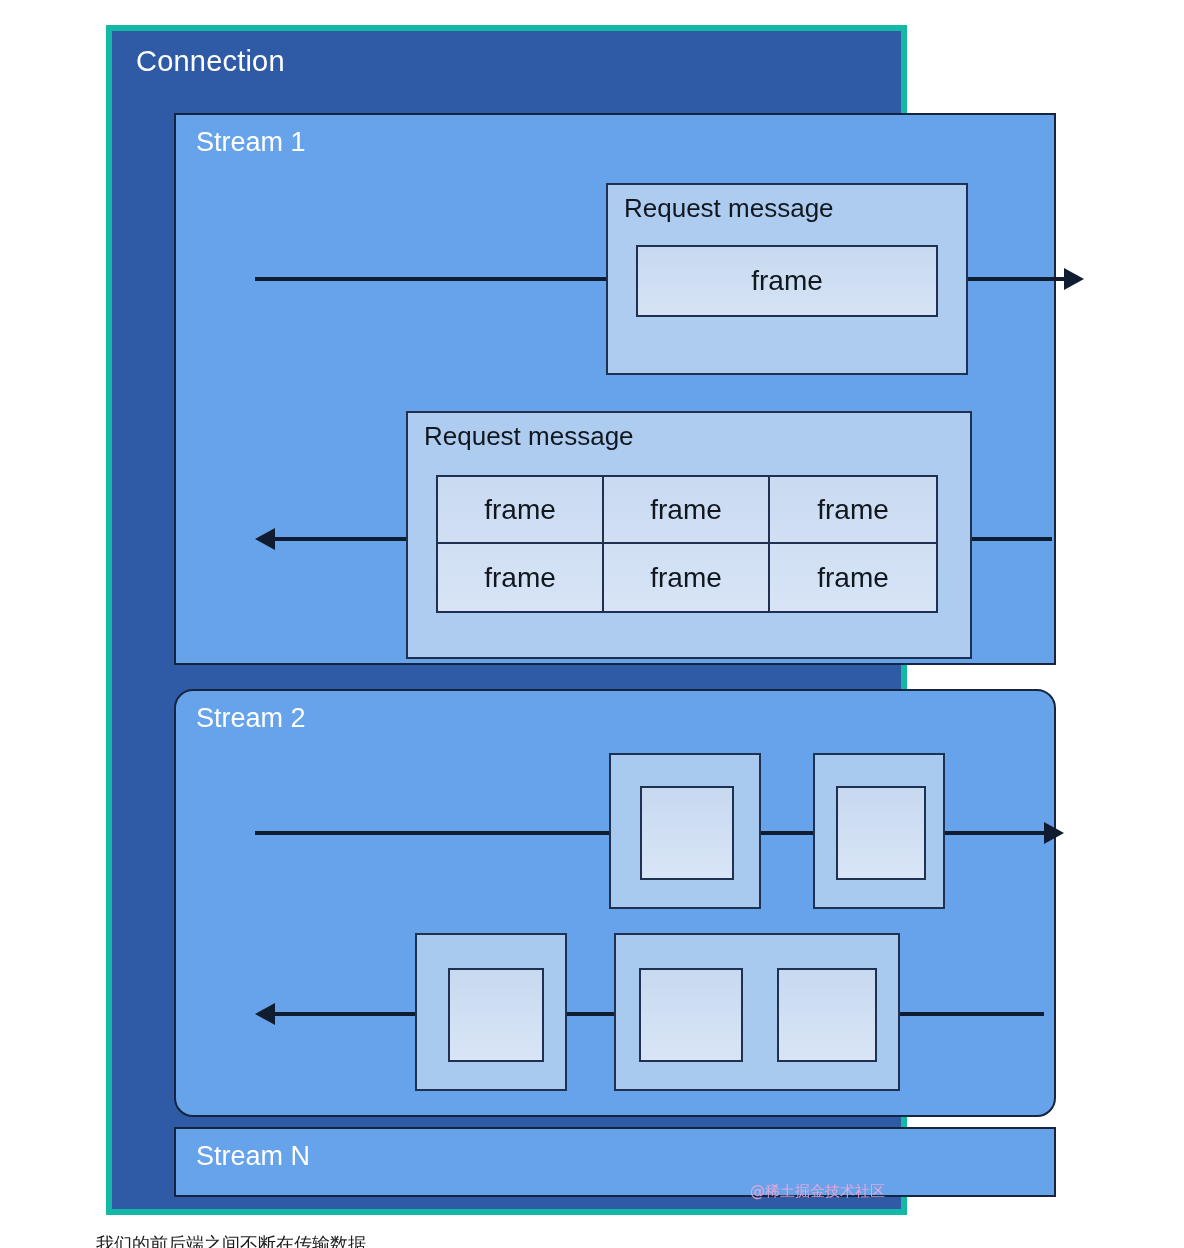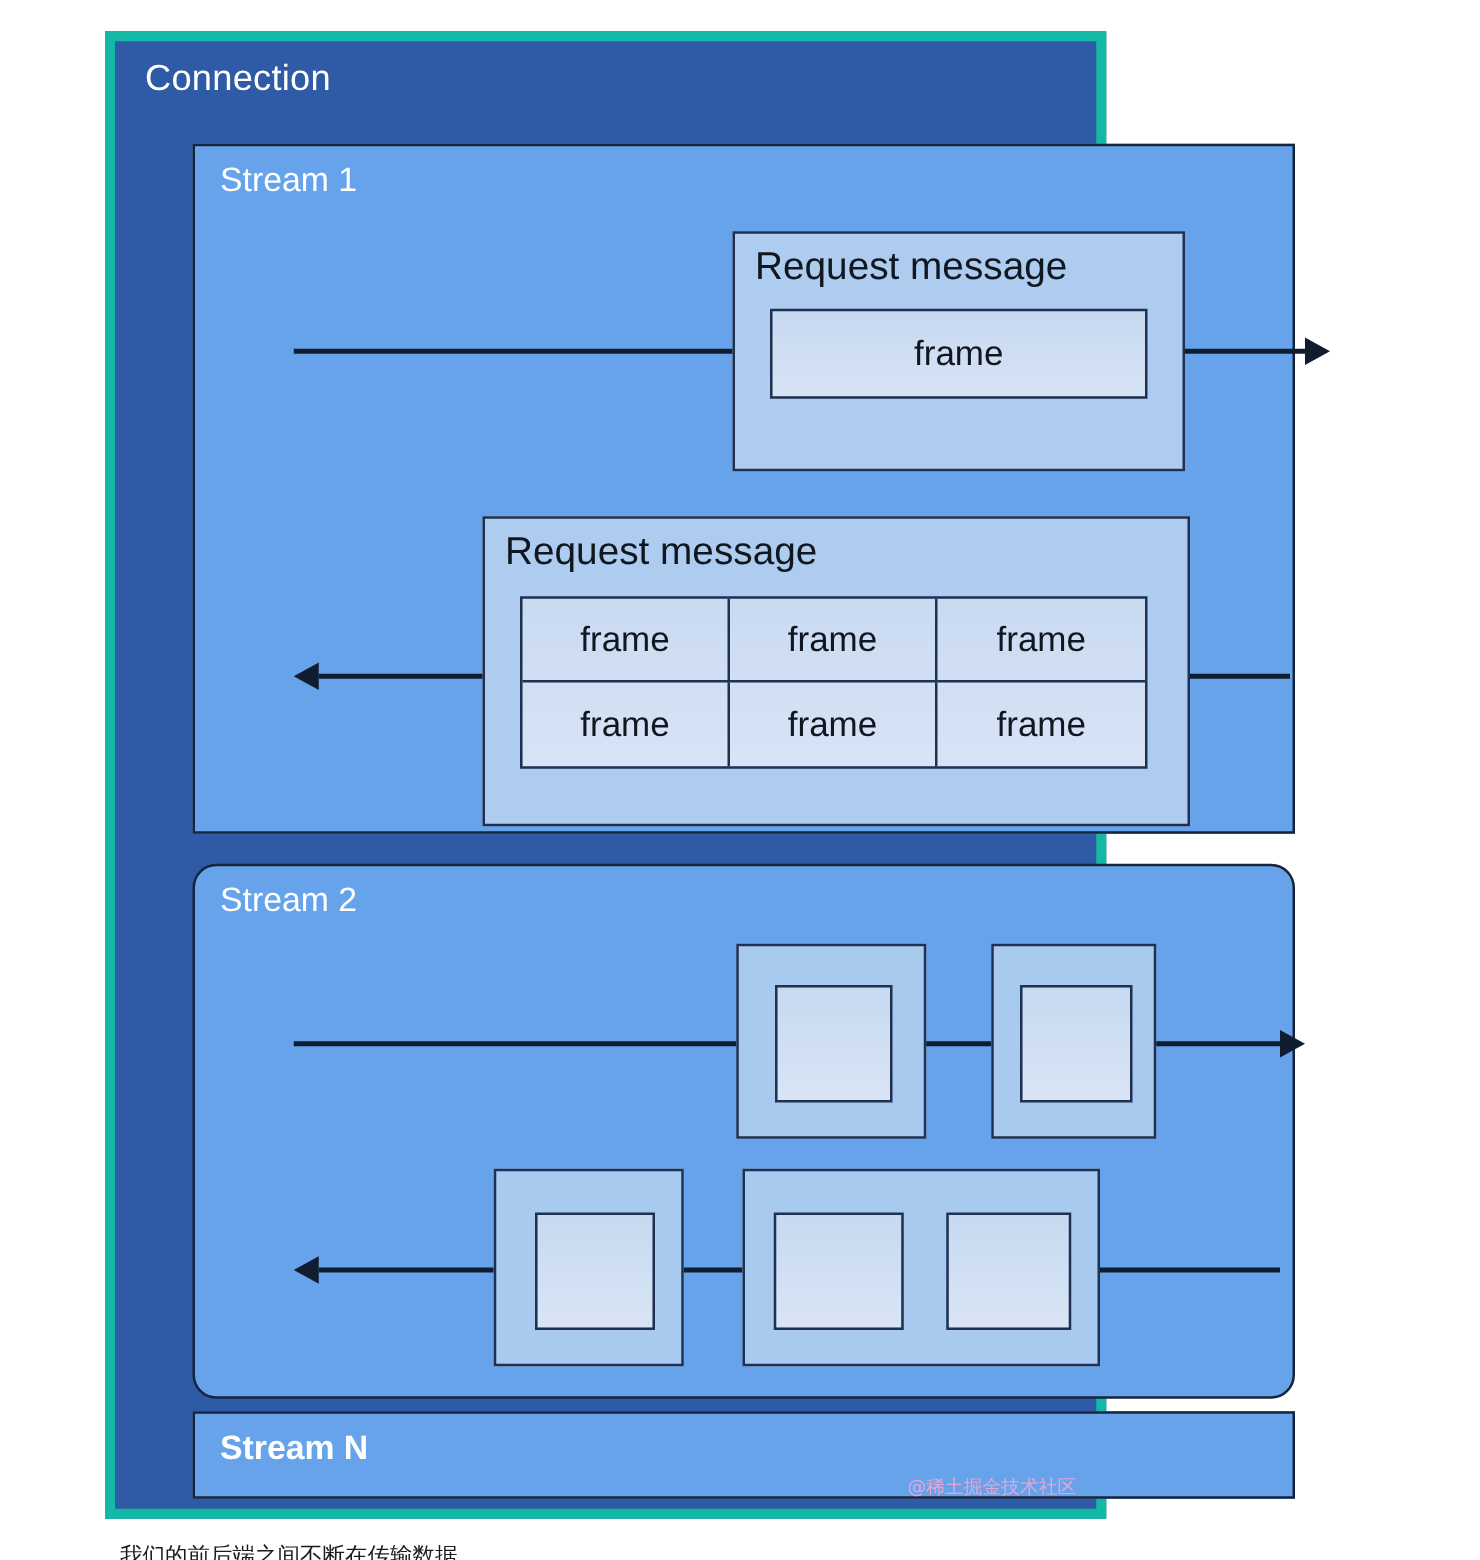--- a/index.html
+++ b/index.html
@@ -11,26 +11,26 @@
     width: 1184px;
     height: 1248px;
     font-family: "Liberation Sans", sans-serif;
     position: relative;
     overflow: hidden;
   }
 
   
   #connection {
     position: absolute;
-    left: 84px;
+    left: 106px;
     top: 25px;
     width: 801px;
     height: 1190px;
     background: #2f5aa5;
-    border: 8px solid #14b8a6;
+    border: 6px solid #14b8a6;
     box-sizing: border-box;
   }
   #connection-title {
     position: absolute;
     left: 24px;
     top: 14px;
     font-size: 29px;
     color: #ffffff;
     letter-spacing: 0.2px;
     white-space: nowrap;
@@ -47,34 +47,34 @@
     position: absolute;
     left: 20px;
     top: 12px;
     font-size: 27px;
     color: #ffffff;
     white-space: nowrap;
   }
 
   #stream1 { left: 62px; top: 82px;  width: 882px; height: 552px; padding-left: 48px; }
   #stream2 { left: 62px; top: 658px; width: 882px; height: 428px; border-radius: 19px; }
-  #streamN { left: 62px; top: 1096px; width: 882px; height:  70px; font-weight: bold; }
+  #streamN { left: 62px; top: 1096px; width: 882px; height:  70px; }
 
   
   .message-box {
     position: absolute;
     background: #aeccf0;
     border: 2px solid #1f3050;
     box-sizing: border-box;
   }
   .message-label {
     position: absolute;
     left: 16px;
     top: 8px;
-    font-size: 31px;
+    font-size: 26px;
     color: #10171f;
     white-space: nowrap;
   }
 
   #request-message  { left: 430px; top: 68px;  width: 362px; height: 192px; }
   #response-message { left: 230px; top: 296px; width: 566px; height: 248px; }
 
   
   .frame {
     position: absolute;

